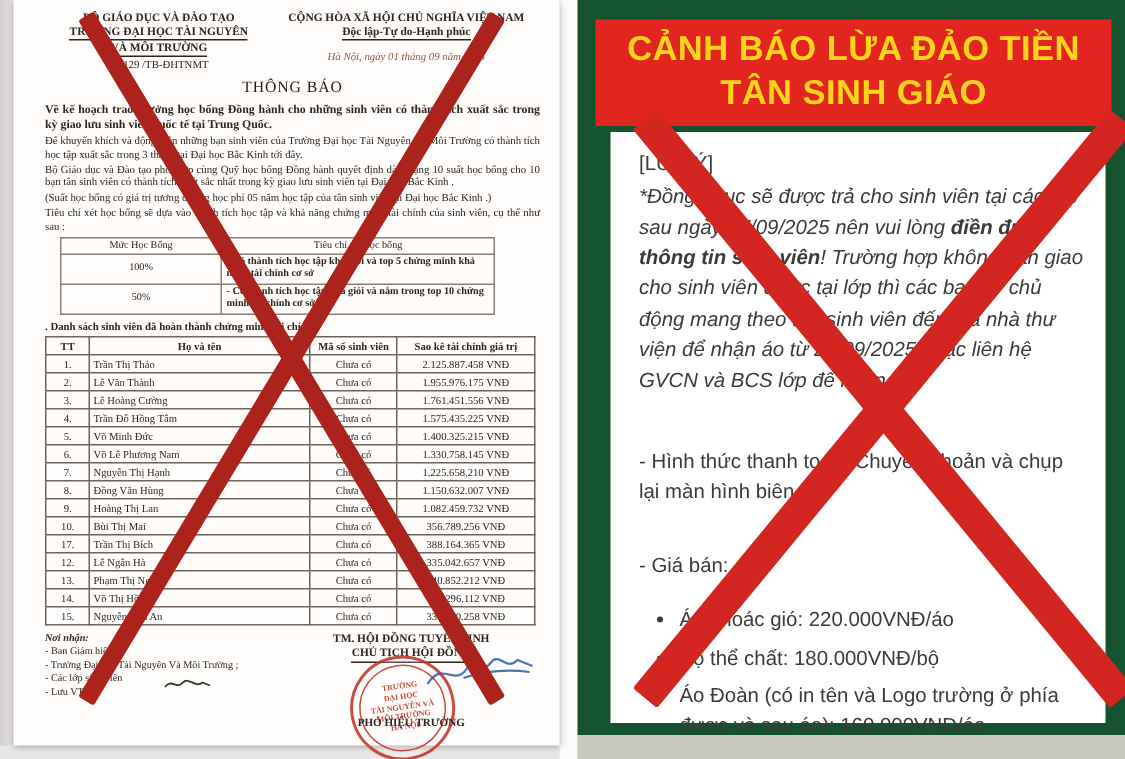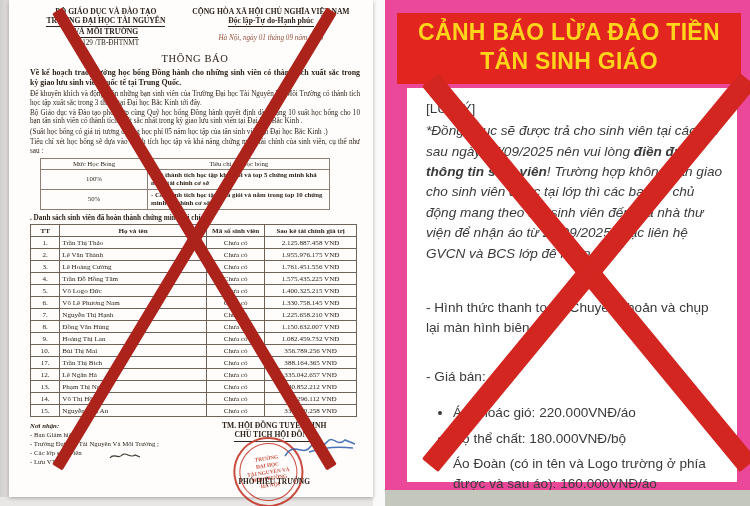--- a/index.html
+++ b/index.html
@@ -54,21 +54,21 @@
   .scribble{position:absolute;left:78px;top:28px;}
 
   
   .cross{position:absolute;border-radius:2px;z-index:6;}
   .doc-cross1{left:-81px;top:233px;width:533px;height:12px;background:#ab231b;transform:rotate(59deg);}
   .doc-cross2{left:-81px;top:233px;width:533px;height:12px;background:#ab231b;transform:rotate(-59deg);}
   .warn-cross1{left:-46px;top:262px;width:500px;height:21px;background:#d42620;transform:rotate(50.5deg);}
   .warn-cross2{left:-46px;top:262px;width:500px;height:21px;background:#d42620;transform:rotate(-50.5deg);}
 
   
-  .warn{position:absolute;left:385px;top:0;width:365px;height:490px;background:#ec4899;overflow:hidden;}
+  .warn{position:absolute;left:385px;top:0;width:365px;height:490px;background:#14532d;overflow:hidden;}
   .banner{margin:13px 9px 0 12px;background:#e3251f;color:#ffd51c;text-align:center;
     font-weight:bold;font-size:23px;line-height:1.28;padding:5px 0 7px;letter-spacing:.3px;}
   .card{margin:4px 13px 0 22px;background:#fff;box-sizing:border-box;
     padding:11px 13px 8px 19px;color:#3a3a3a;font-size:13.6px;line-height:1.5;height:394px;}
   .note-label{margin-bottom:2px;}
   .uniform-para{font-style:italic;}
   .uniform-para b{font-weight:bold;}
   .payment{margin-top:34px;}
   .price-label{margin-top:28px;}
   ul.prices{margin:16px 0 0 0;padding-left:27px;}
@@ -165,21 +165,21 @@
 
         <tr>
           <td class="col-tt">4.</td>
           <td class="col-name">Trần Đỗ Hồng Tâm</td>
           <td class="col-id">Chưa có</td>
           <td class="col-val">1.575.435.225 VNĐ</td>
         </tr>
 
         <tr>
           <td class="col-tt">5.</td>
-          <td class="col-name">Võ Logo Đức</td>
+          <td class="col-name">Võ Minh Đức</td>
           <td class="col-id">Chưa có</td>
           <td class="col-val">1.400.325.215 VNĐ</td>
         </tr>
 
         <tr>
           <td class="col-tt">6.</td>
           <td class="col-name">Võ Lê Phương Nam</td>
           <td class="col-id">Chưa có</td>
           <td class="col-val">1.330.758.145 VNĐ</td>
         </tr>

